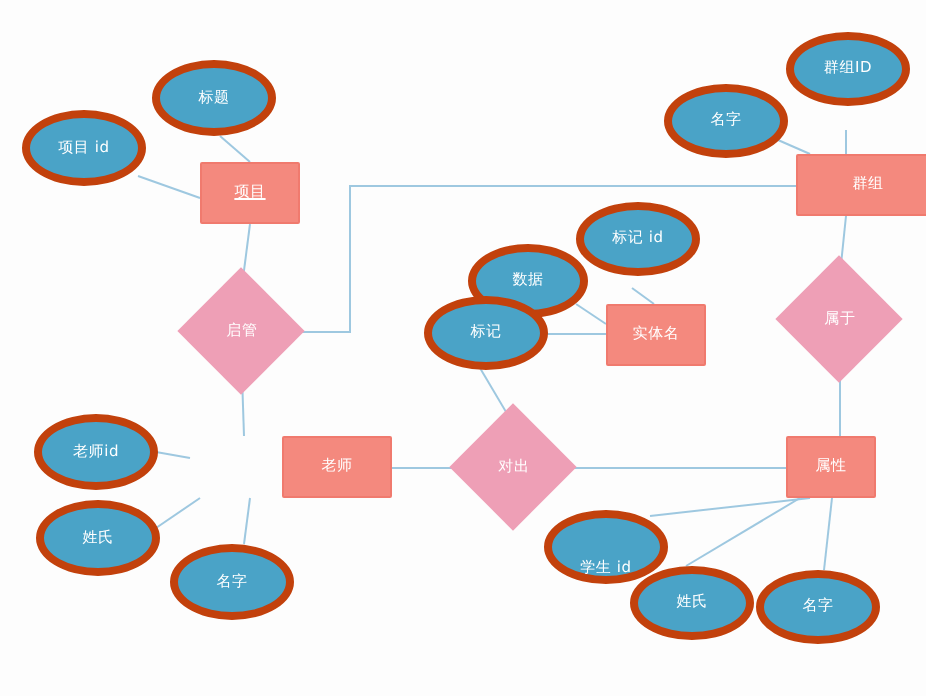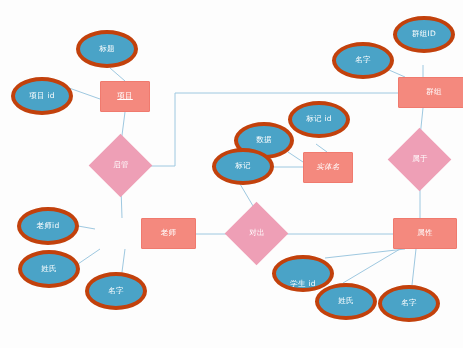--- a/index.html
+++ b/index.html
@@ -81,21 +81,21 @@
       <path d="M 423,108 L 420,137" fill="none" stroke="#9ec8e0" stroke-width="1"></path>
       <path d="M 420,182 L 420,218" fill="none" stroke="#9ec8e0" stroke-width="1"></path>
       <path d="M 325,258 L 405,249" fill="none" stroke="#9ec8e0" stroke-width="1"></path>
       <path d="M 343,283 L 400,249" fill="none" stroke="#9ec8e0" stroke-width="1"></path>
       <path d="M 412,285 L 416,249" fill="none" stroke="#9ec8e0" stroke-width="1"></path>
     </svg>
   <div id="nodes">
       <div class="node attribute" style="left: 76px; top: 30px; width: 62px; height: 38px;">
         <span>标题</span>
       </div>
-      <div class="node attribute" style="left: 11px; top: 77px; width: 62px; height: 38px;">
+      <div class="node attribute" style="left: 11px; top: 55px; width: 62px; height: 38px;">
         <span>项目 id</span>
       </div>
       <div class="node entity" style="left: 100px; top: 81px; width: 50px; height: 31px; text-decoration: underline;">
         <span>项目</span>
       </div>
       <div class="node relationship" style="left: 98px; top: 143px; width: 45px; height: 45px;">
         <span>启管</span>
       </div>
       <div class="node attribute" style="left: 17px; top: 207px; width: 62px; height: 38px; align-items: center;">
         <span>老师id</span>
@@ -111,39 +111,39 @@
       </div>
       <div class="node attribute" style="left: 234px; top: 122px; width: 60px; height: 37px;">
         <span>数据</span>
       </div>
       <div class="node attribute" style="left: 288px; top: 101px; width: 62px; height: 37px;">
         <span>标记 id</span>
       </div>
       <div class="node attribute" style="left: 212px; top: 148px; width: 62px; height: 37px;">
         <span>标记</span>
       </div>
-      <div class="node entity" style="left: 303px; top: 152px; width: 50px; height: 31px; font-style: italic;">
+      <div class="node entity" style="left: 303px; top: 152px; width: 50px; height: 31px;">
         <span>实体名</span>
       </div>
       <div class="node relationship" style="left: 234px; top: 211px; width: 45px; height: 45px;">
         <span>对出</span>
       </div>
       <div class="node attribute" style="left: 332px; top: 42px; width: 62px; height: 37px;">
         <span>名字</span>
       </div>
       <div class="node attribute" style="left: 393px; top: 16px; width: 62px; height: 37px;">
         <span>群组ID</span>
       </div>
       <div class="node entity" style="left: 398px; top: 77px; width: 72px; height: 31px;">
         <span>群组</span>
       </div>
       <div class="node relationship" style="left: 397px; top: 137px; width: 45px; height: 45px;">
         <span>属于</span>
       </div>
-      <div class="node entity" style="left: 393px; top: 218px; width: 64px; height: 31px;">
+      <div class="node entity" style="left: 393px; top: 218px; width: 45px; height: 31px;">
         <span>属性</span>
       </div>
       <div class="node attribute" style="left: 272px; top: 255px; width: 62px; height: 37px; align-items: flex-end;">
         <span>学生 id</span>
       </div>
       <div class="node attribute" style="left: 315px; top: 283px; width: 62px; height: 37px;">
         <span>姓氏</span>
       </div>
       <div class="node attribute" style="left: 378px; top: 285px; width: 62px; height: 37px;">
         <span>名字</span>

